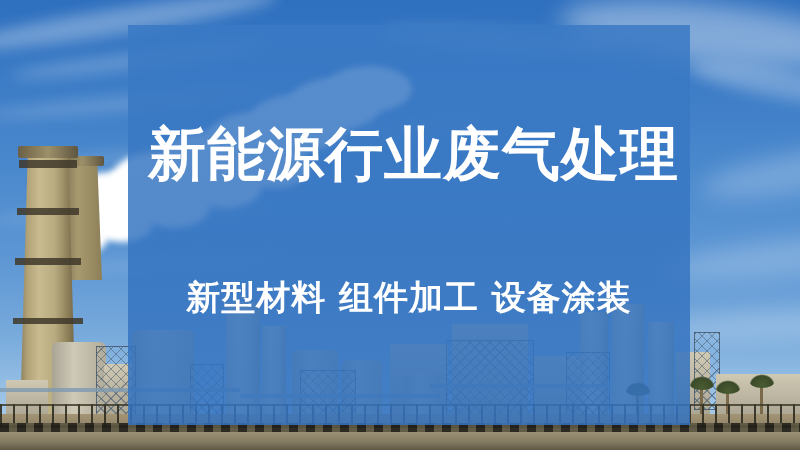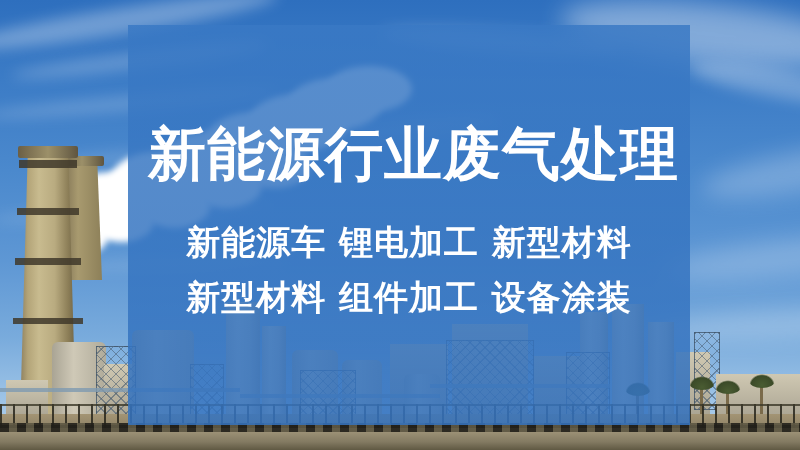--- a/index.html
+++ b/index.html
@@ -289,17 +289,16 @@
     <div class="fence"></div>
     <div class="fence-dark"></div>
     <div class="road"></div>
   </div>
 
   <div class="overlay"></div>
   <div class="overlay-tint"></div>
 
   <div class="text-layer">
     <div class="title">新能源行业废气处理</div>
-    <div class="subtitle sub1">新能源车  锂电加工  新型材料</div>
     <div class="subtitle sub2">新型材料  组件加工  设备涂装</div>
   </div>
 
 </div>
 
 </body></html>

